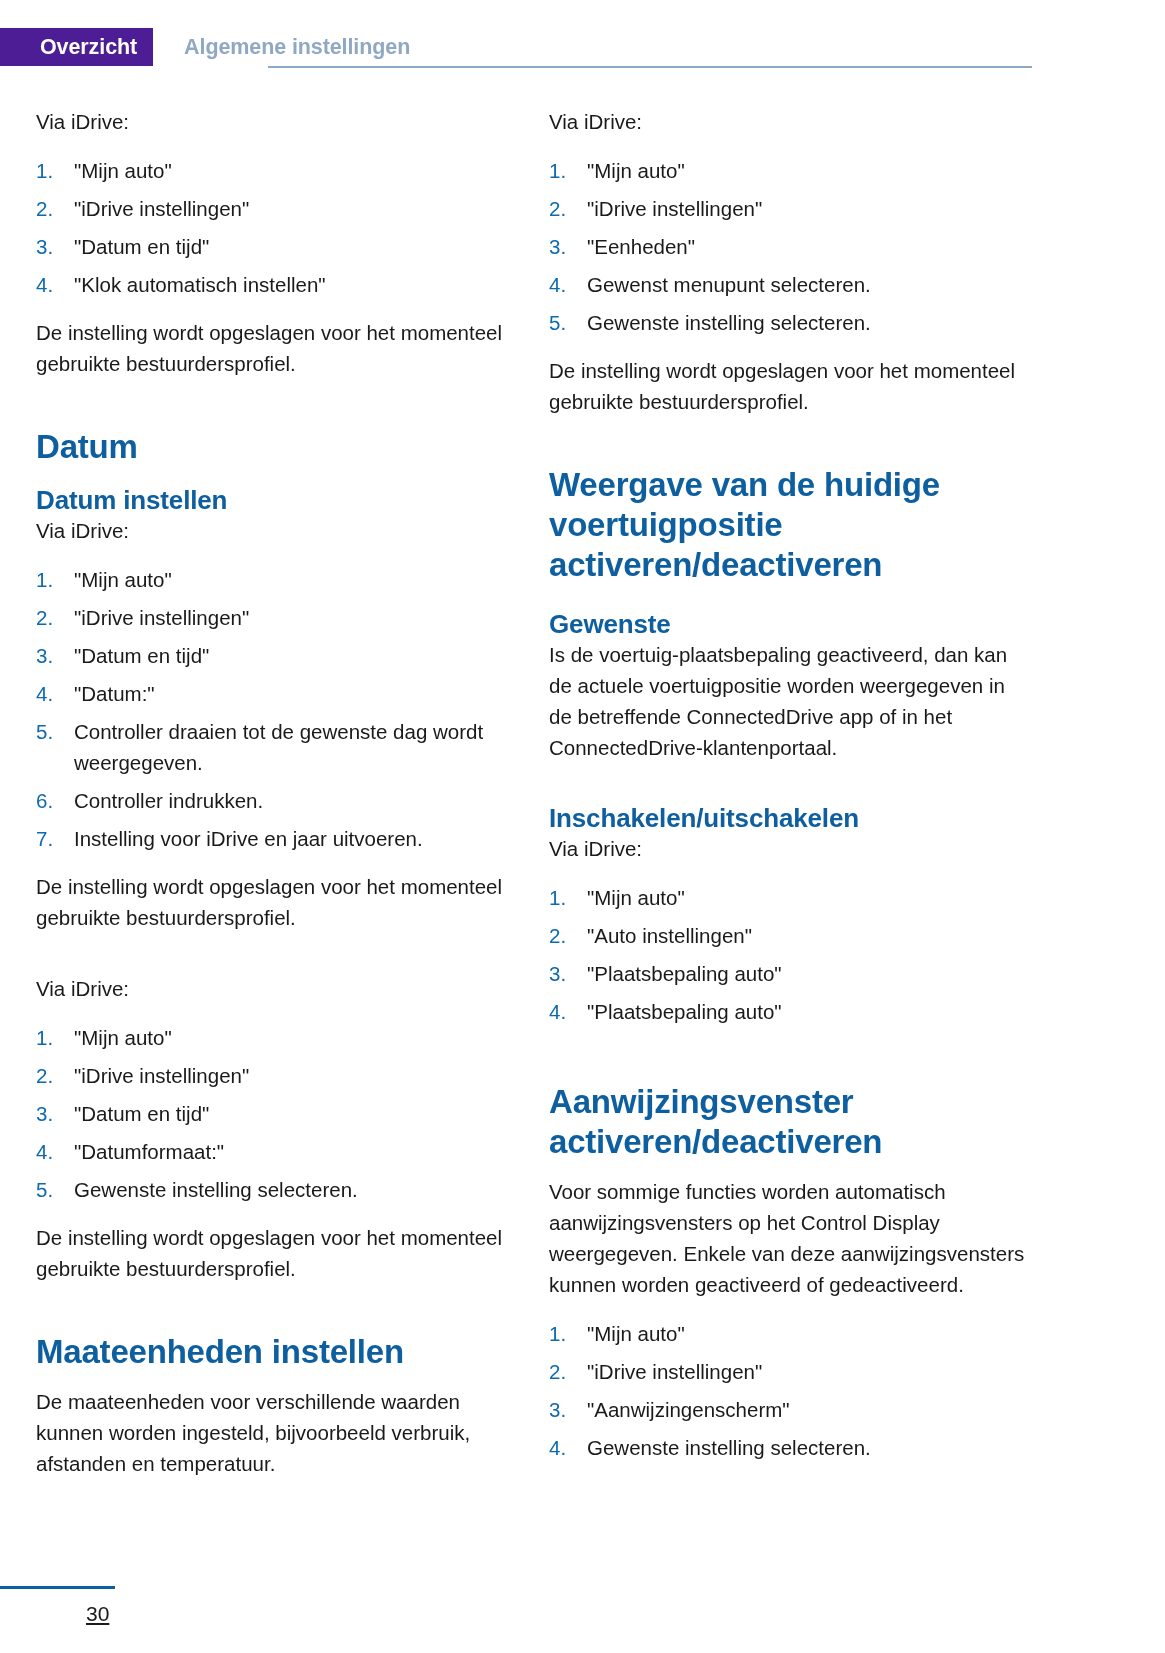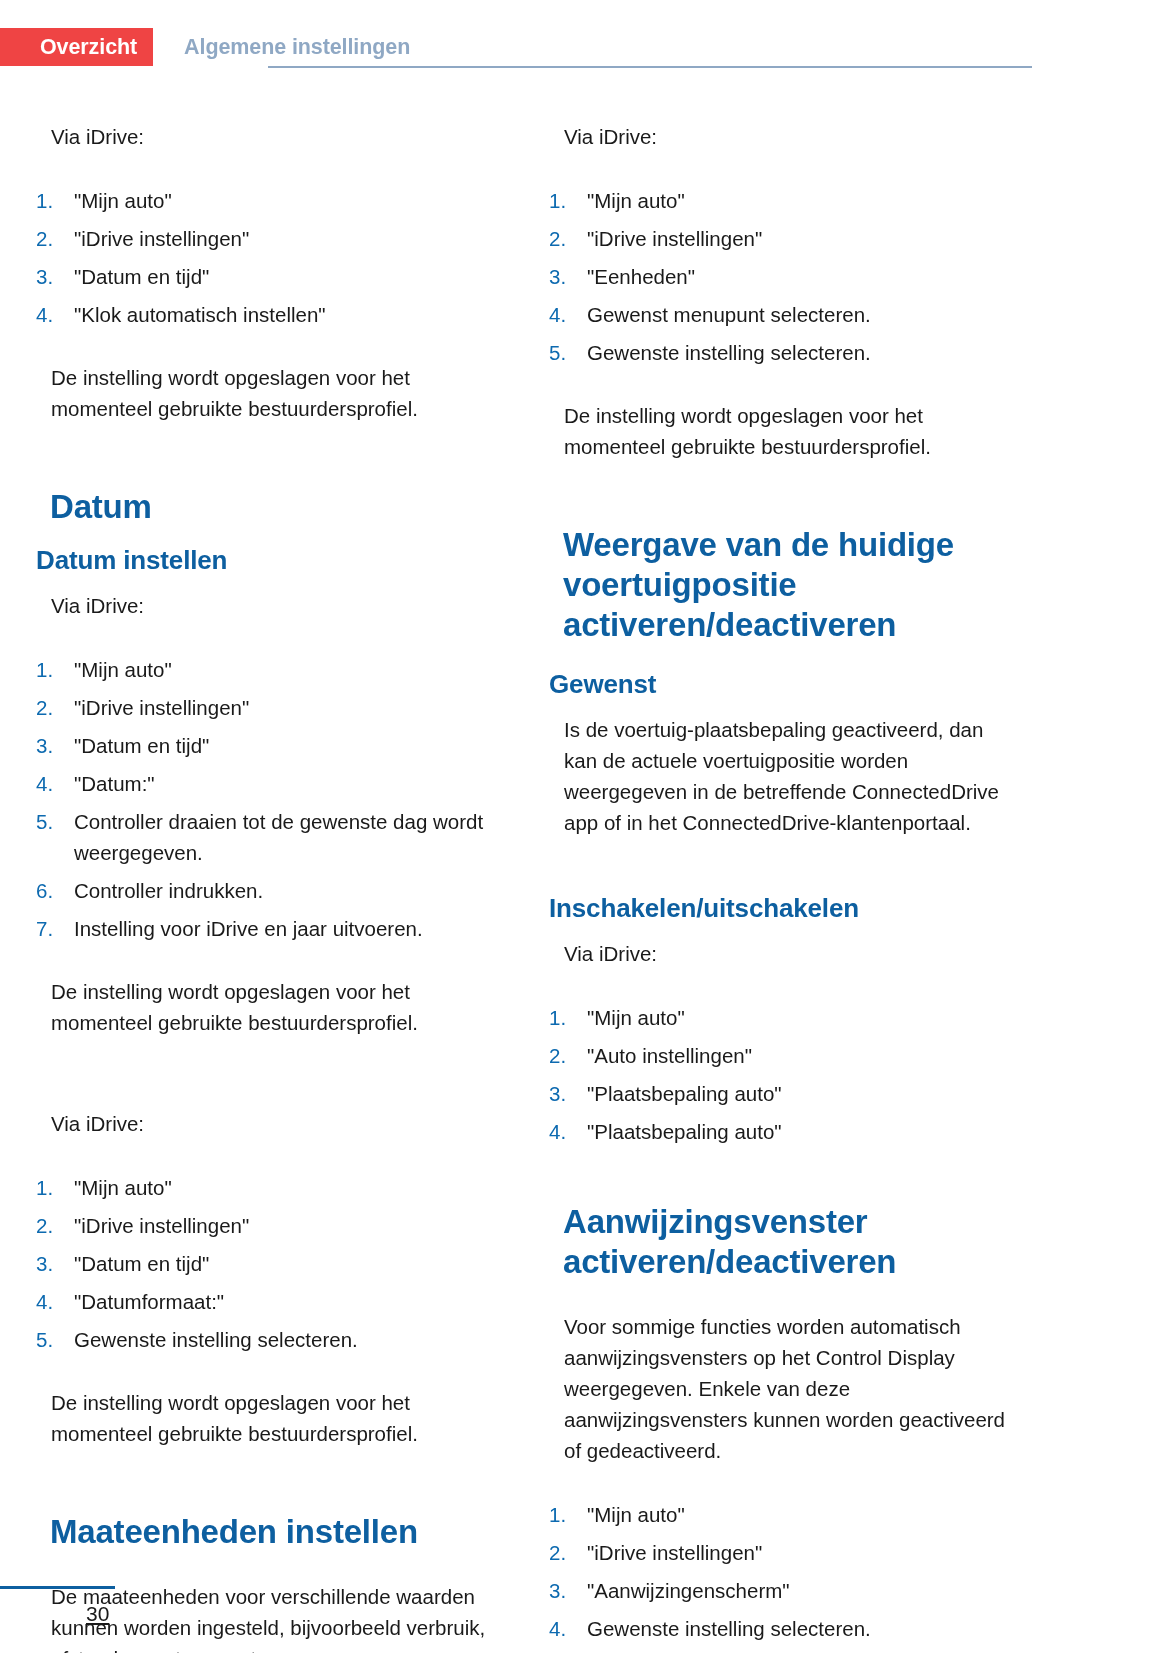--- a/index.html
+++ b/index.html
@@ -22,21 +22,21 @@
   .header {
     position: absolute;
     left: 0;
     top: 28px;
     width: 1080px;
     height: 38px;
     display: flex;
     align-items: stretch;
   }
   .header-tab {
-    background: #ef4444;
+    background: #4c1d95;
     color: #ffffff;
     font-weight: bold;
     font-size: 21.5px;
     line-height: 38px;
     padding: 0 16px 12px 40px;
     white-space: nowrap;
     letter-spacing: -0.1px;
   }
   .header-section {
     color: #8fa8c4;
@@ -63,30 +63,29 @@
     width: 478px;
   }
   .col-left  { left: 36px; }
   .col-right { left: 549px; }
 
   
   p.body {
     font-size: 20.5px;
     line-height: 31px;
     color: #1a1a1a;
-    margin: 15px;
+    margin: 0;
   }
 
   h1.h-main {
     color: #0d5fa0;
     font-weight: bold;
     font-size: 33px;
     line-height: 40px;
     letter-spacing: -0.2px;
-    margin-left: 14px;
   }
   h2.h-sub {
     color: #0d5fa0;
     font-weight: bold;
     font-size: 26px;
     line-height: 30px;
     letter-spacing: -0.15px;
   }
 
   ol.steps {
@@ -211,21 +210,21 @@
       <li><span class="num">4.</span><span>Gewenst menupunt selecteren.</span></li>
       <li><span class="num">5.</span><span>Gewenste instelling selecteren.</span></li>
     </ol>
     <div class="sp-10"></div>
     <p class="body">De instelling wordt opgeslagen voor het momenteel gebruikte bestuurdersprofiel.</p>
 
     <div class="sp-48"></div>
     <h1 class="h-main">Weergave van de huidige voertuigpositie activeren/deactiveren</h1>
     <div class="sp-24"></div>
 
-    <h2 class="h-sub">Gewenst</h2>
+    <h2 class="h-sub">Gewenste</h2>
     <p class="body">Is de voertuig-plaatsbepaling geactiveerd, dan kan de actuele voertuigpositie worden weergegeven in de betreffende ConnectedDrive app of in het ConnectedDrive-klantenportaal.</p>
 
     <div class="sp-40"></div>
     <h2 class="h-sub">Inschakelen/uitschakelen</h2>
     <p class="body">Via iDrive:</p>
     <div class="sp-18"></div>
     <ol class="steps">
       <li><span class="num">1.</span><span>"Mijn auto"</span></li>
       <li><span class="num">2.</span><span>"Auto instellingen"</span></li>
       <li><span class="num">3.</span><span>"Plaatsbepaling auto"</span></li>

